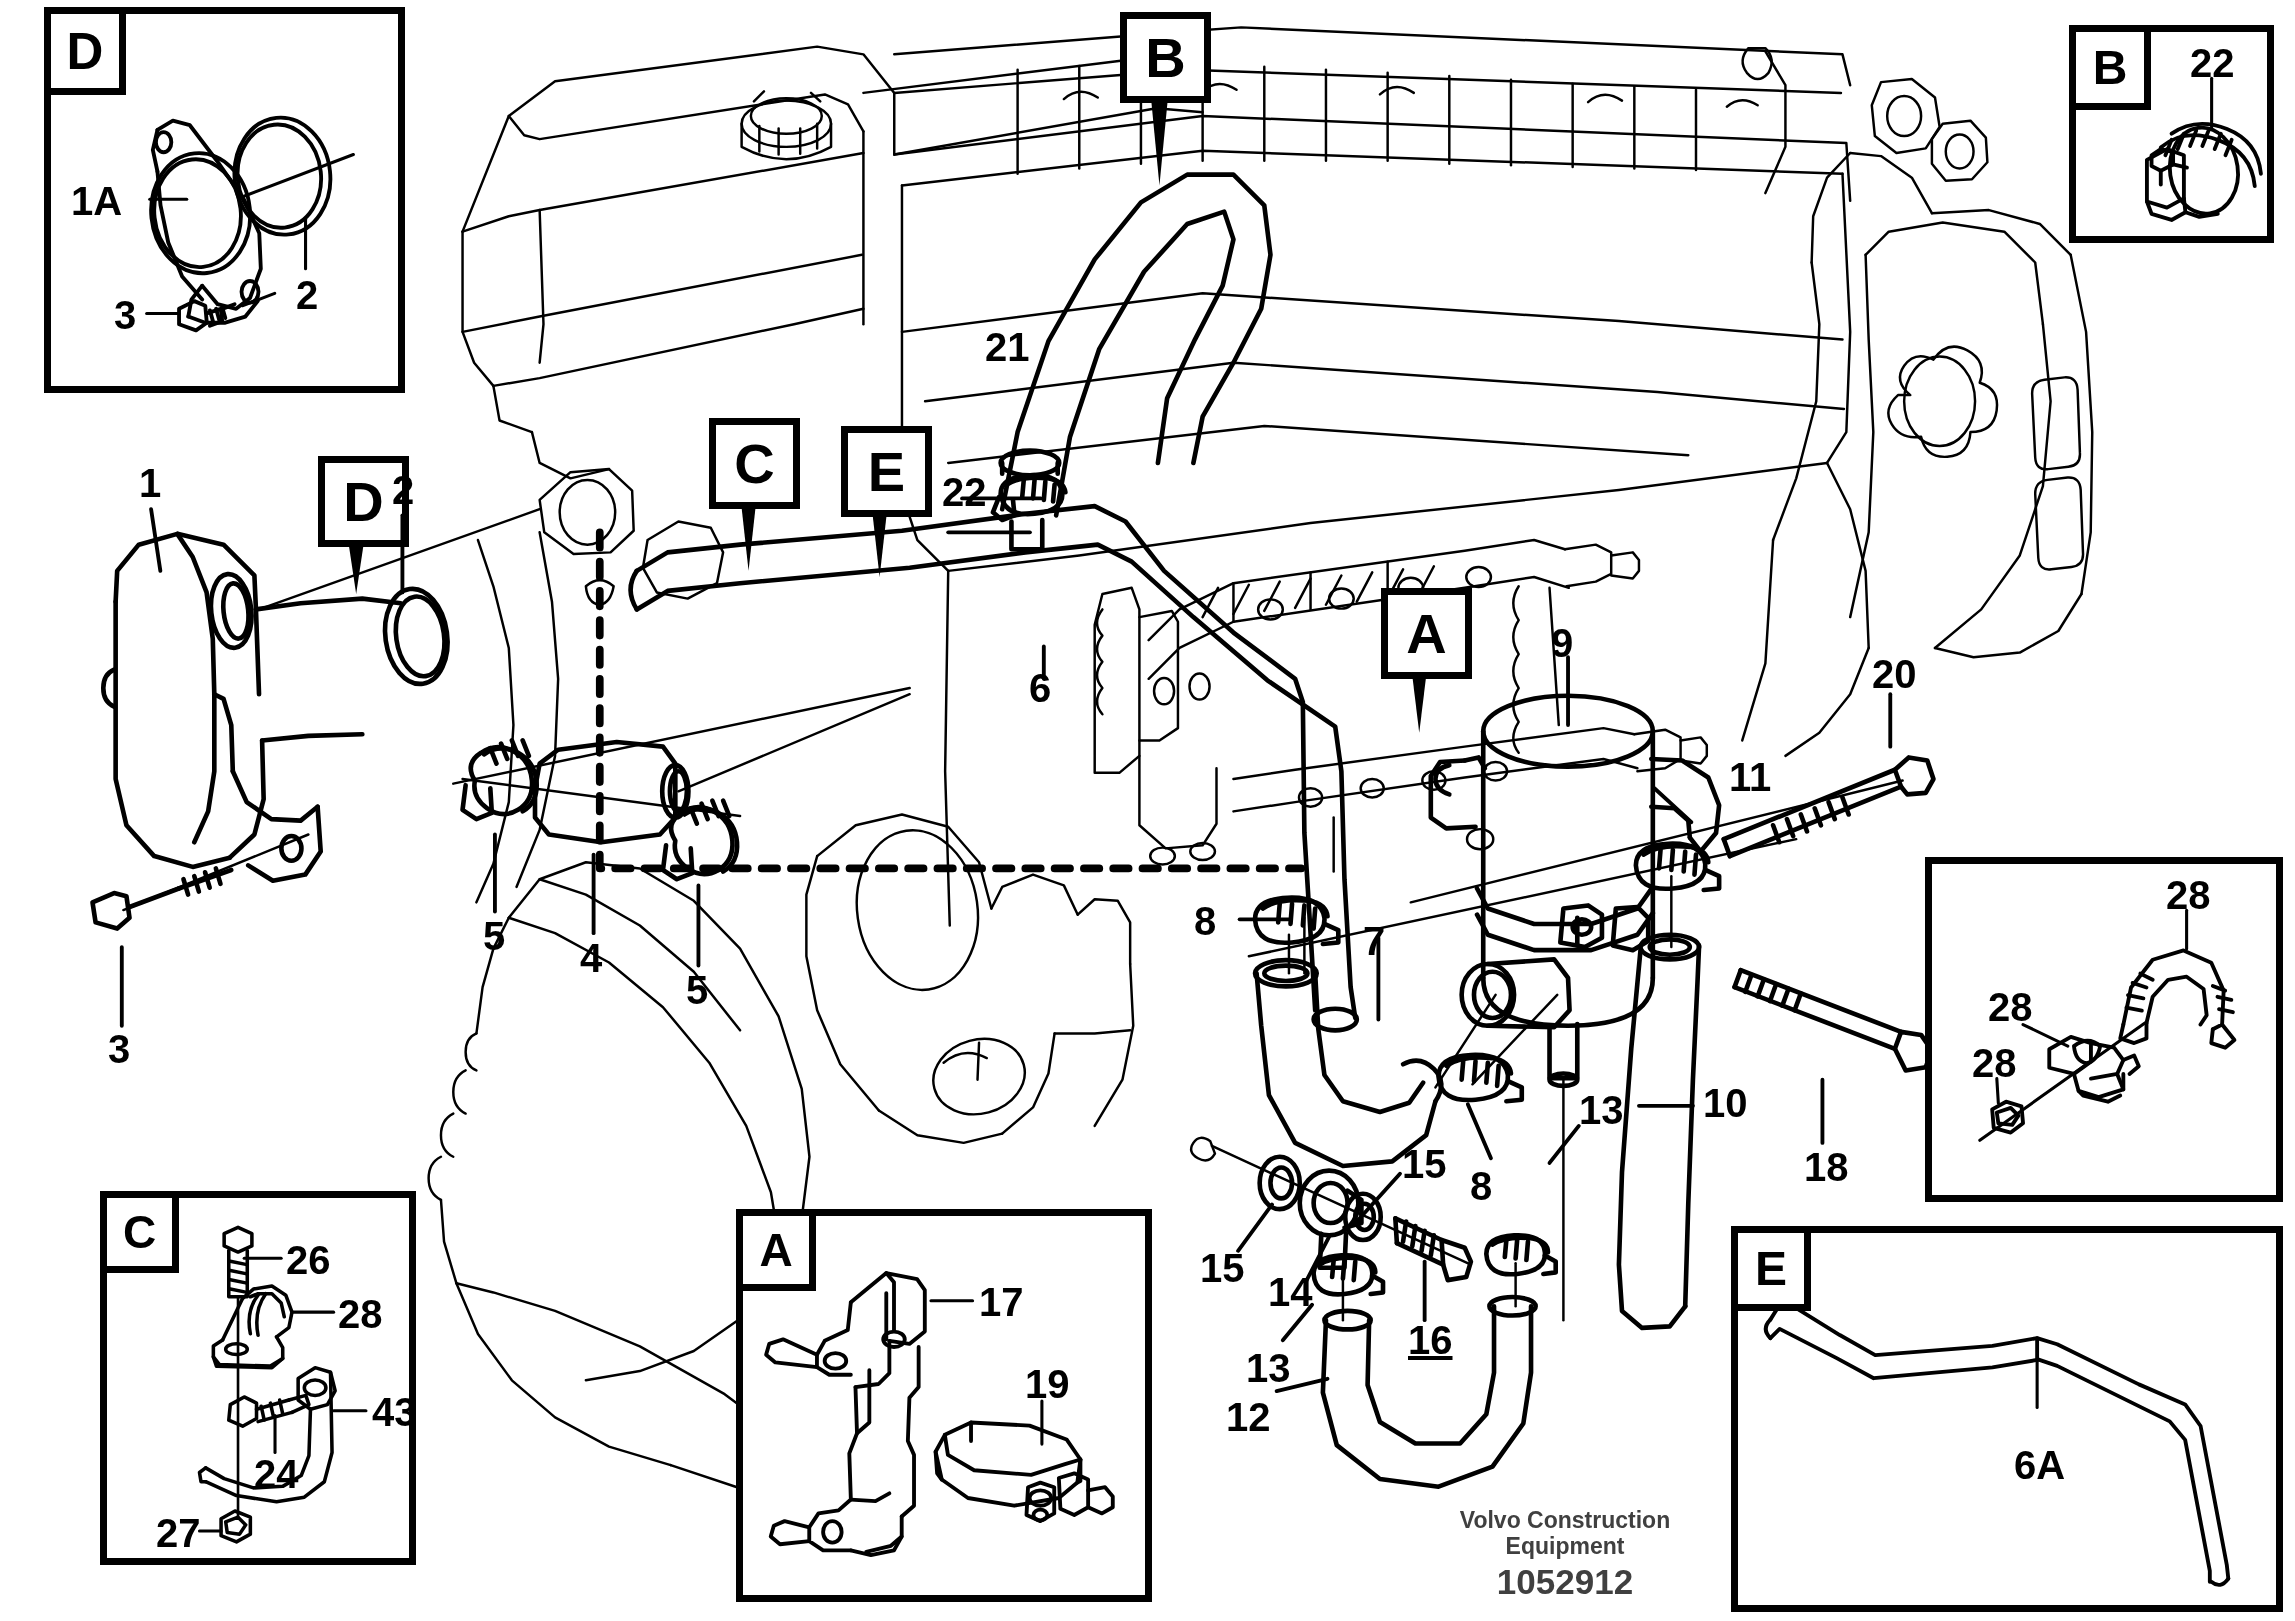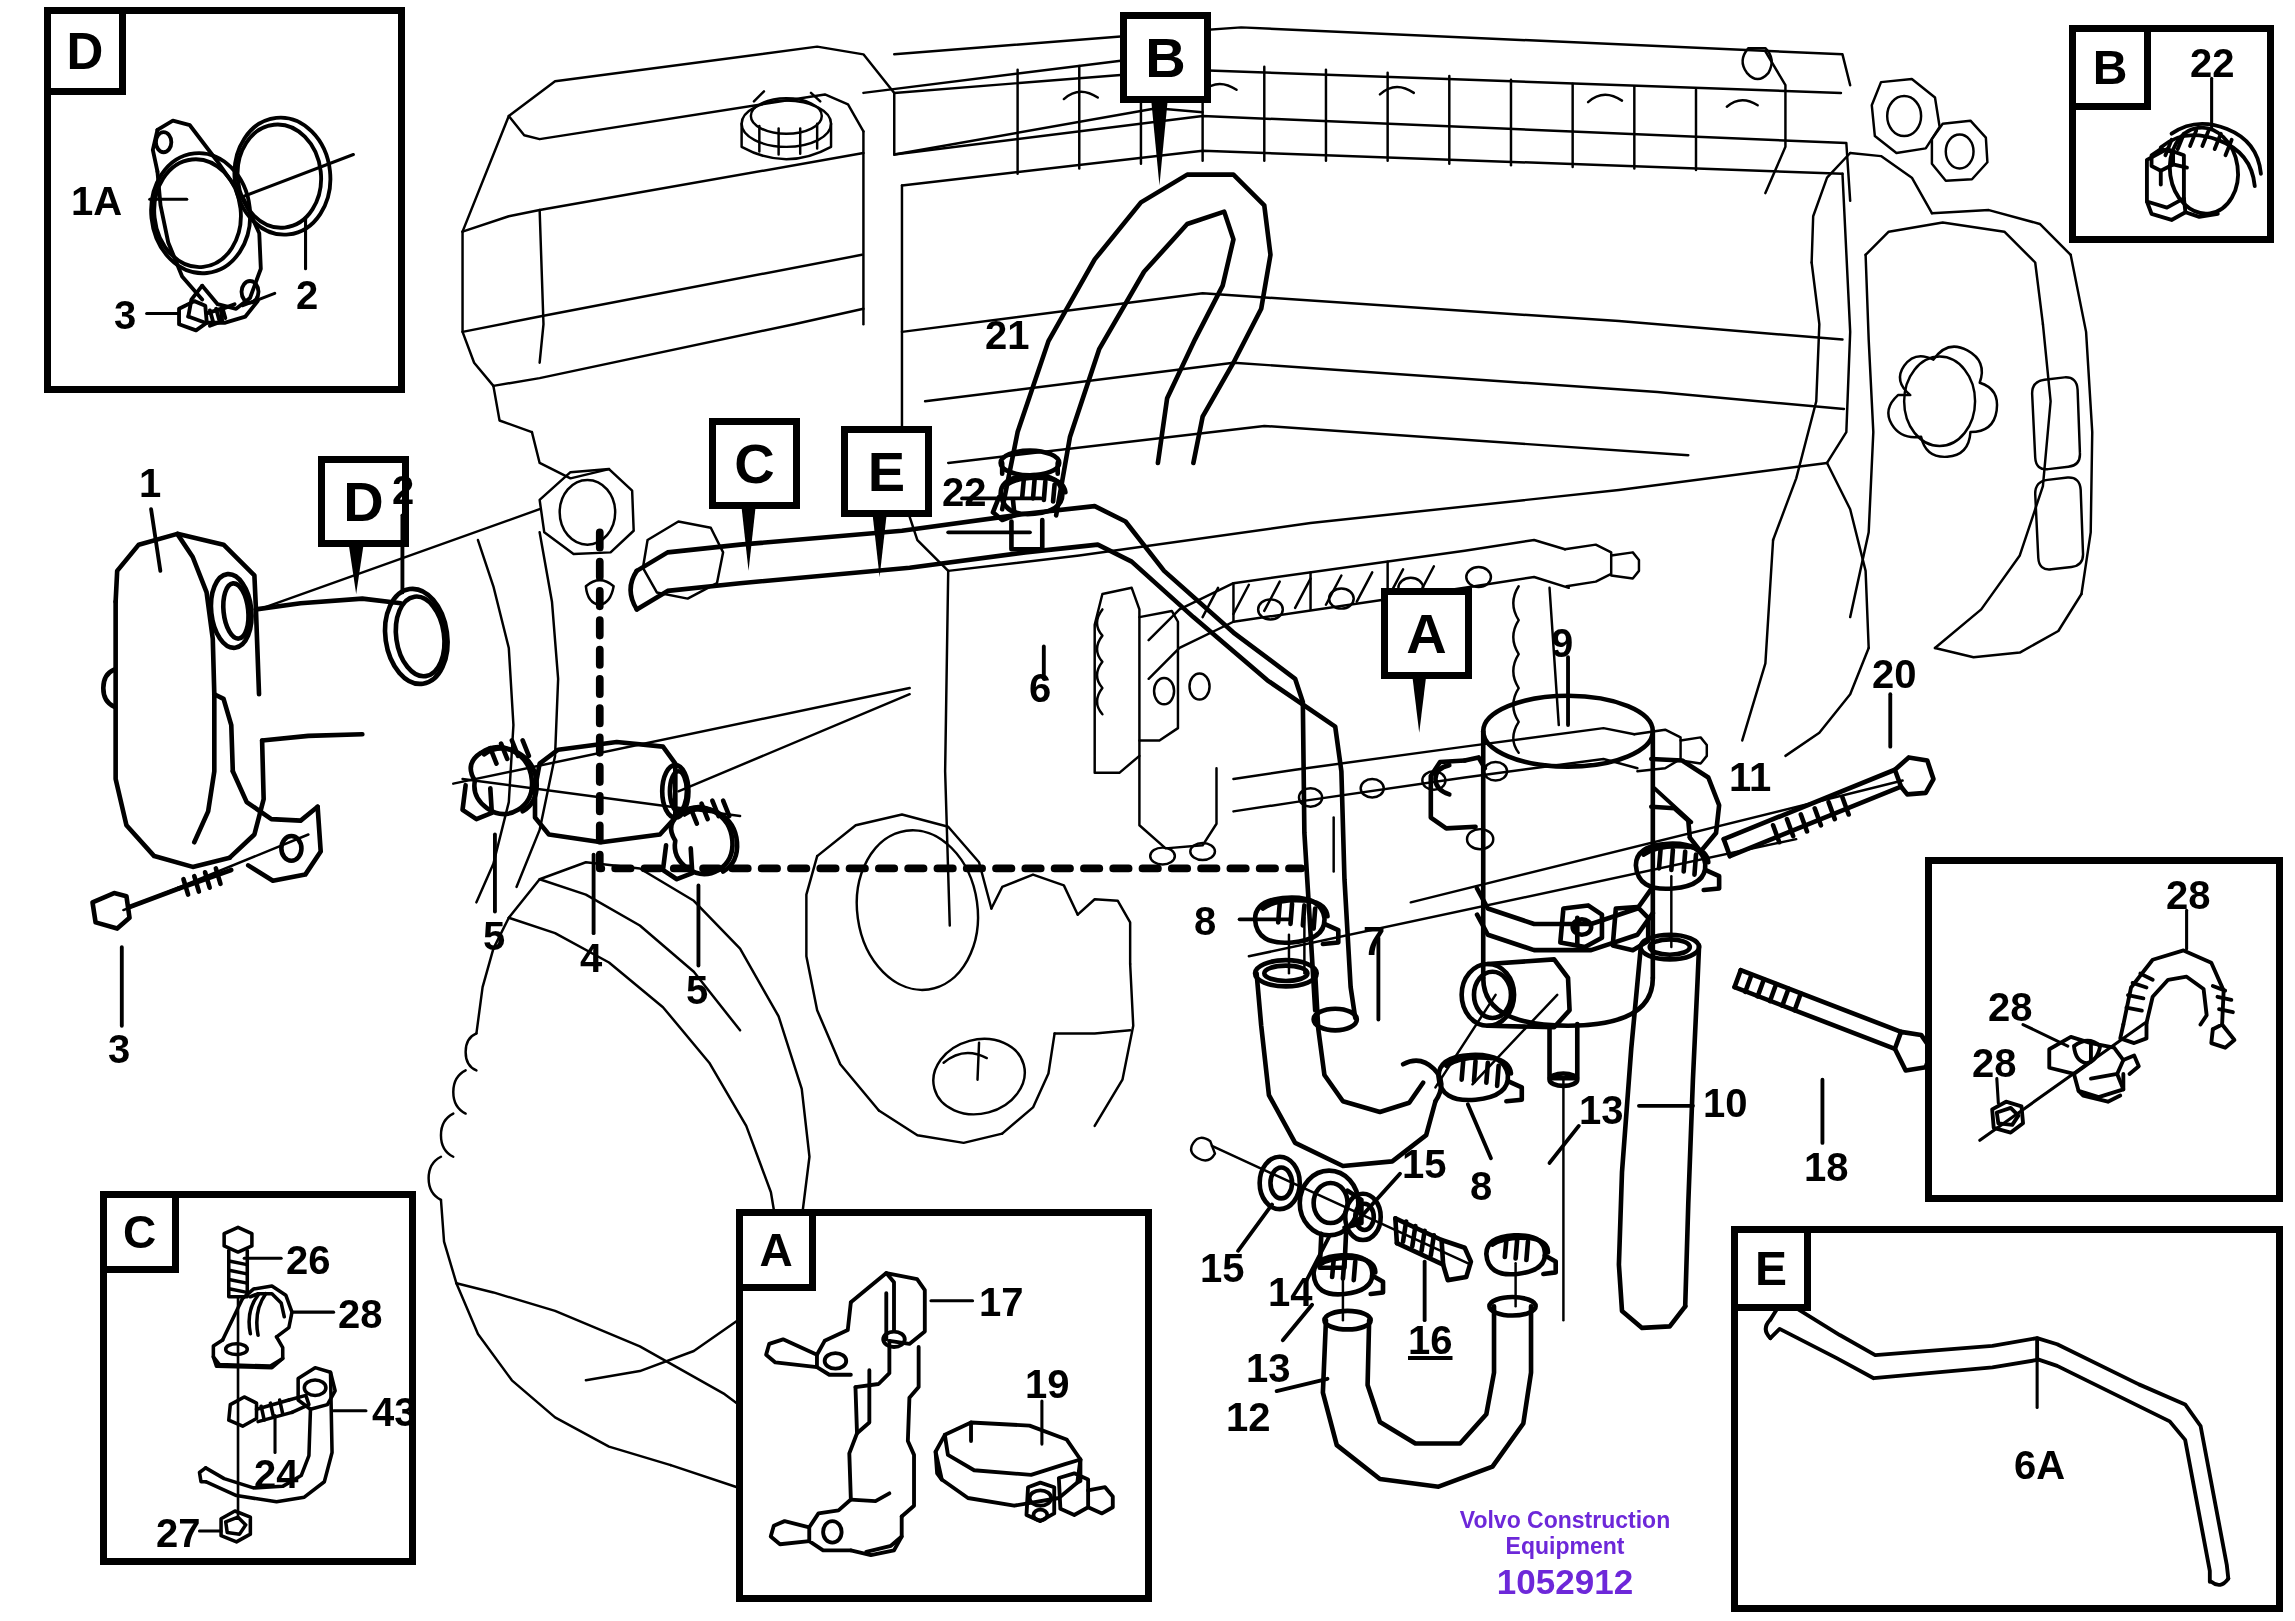--- a/index.html
+++ b/index.html
@@ -10,21 +10,21 @@
        white-space:nowrap;line-height:1;}
   .callout{font-size:40px;}
   .boxletter{position:absolute;border:7px solid #000;background:#fff;
              display:flex;align-items:center;justify-content:center;
              font-family:"Liberation Sans",sans-serif;font-weight:bold;color:#000;}
   .detailbox{position:absolute;border:7.7px solid #000;background:#fff;box-sizing:border-box;}
   .detailtag{position:absolute;border:7px solid #000;background:#fff;
              display:flex;align-items:center;justify-content:center;
              font-family:"Liberation Sans",sans-serif;font-weight:bold;color:#000;}
   .footer{position:absolute;text-align:center;font-family:"Liberation Sans",sans-serif;
-          font-weight:bold;color:#6d28d9;}
+          font-weight:bold;color:#404040;}
   .footer .l1{font-size:23px;line-height:1.15;}
   .footer .pn{font-size:35px;margin-top:2.3px;}
 </style>
 </head>
 <body>
 
 <div id="page">
 
   <svg class="layer" viewBox="0 0 2977 2103">
     <g fill="none" stroke="#000" stroke-width="3.2" stroke-linecap="round" stroke-linejoin="round">
@@ -667,21 +667,21 @@
       <path d="M1848,1636 L1848,1712"></path>
     </g>
   </svg>
 
   <div class="lbl callout" style="left:139px;top:463px;"><span>1</span></div>
   <div class="lbl callout" style="left:108px;top:1029px;"><span>3</span></div>
   <div class="lbl callout" style="left:392px;top:470px;"><span>2</span></div>
   <div class="lbl callout" style="left:483px;top:916px;"><span>5</span></div>
   <div class="lbl callout" style="left:580px;top:938px;"><span>4</span></div>
   <div class="lbl callout" style="left:686px;top:970px;"><span>5</span></div>
-  <div class="lbl callout" style="left:985px;top:315px;text-align:right;"><span>21</span></div>
+  <div class="lbl callout" style="left:985px;top:327px;text-align:right;"><span>21</span></div>
   <div class="lbl callout" style="left:942px;top:472px;"><span>22</span></div>
   <div class="lbl callout" style="left:1029px;top:668px;"><span>6</span></div>
   <div class="lbl callout" style="left:1194px;top:901px;"><span>8</span></div>
   <div class="lbl callout" style="left:1363px;top:921px;"><span>7</span></div>
   <div class="lbl callout" style="left:1470px;top:1166px;"><span>8</span></div>
   <div class="lbl callout" style="left:1551px;top:623px;"><span>9</span></div>
   <div class="lbl callout" style="left:1729px;top:757px;"><span>11</span></div>
   <div class="lbl callout" style="left:1872px;top:654px;"><span>20</span></div>
   <div class="lbl callout" style="left:1804px;top:1147px;"><span>18</span></div>
   <div class="lbl callout" style="left:1703px;top:1083px;"><span>10</span></div>

